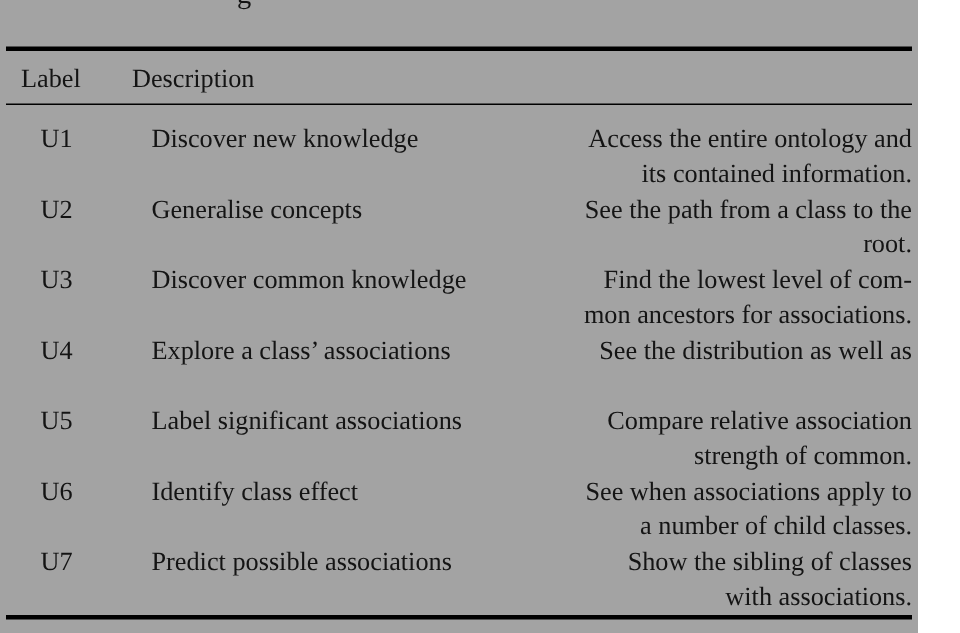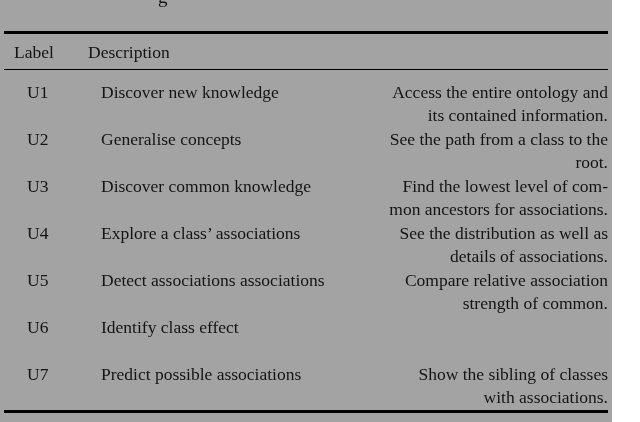--- a/index.html
+++ b/index.html
@@ -107,36 +107,39 @@
         <div>Find the lowest level of com-</div>
         <div>mon ancestors for associations.</div>
       </div>
     </div>
 
     <div class="grid3 row">
       <div class="cell label">U4</div>
       <div class="cell">Explore a class’ associations</div>
       <div class="cell need">
         <div>See the distribution as well as</div>
-        <div>details of associations.</div>
       </div>
     </div>
 
     <div class="grid3 row">
       <div class="cell label">U5</div>
-      <div class="cell">Detect associations associations</div>
+      <div class="cell">Label significant associations</div>
       <div class="cell need">
         <div>Compare relative association</div>
         <div>strength of common.</div>
       </div>
     </div>
 
     <div class="grid3 row">
       <div class="cell label">U6</div>
       <div class="cell">Identify class effect</div>
+      <div class="cell need">
+        <div>See when associations apply to</div>
+        <div>a number of child classes.</div>
+      </div>
     </div>
 
     <div class="grid3 row">
       <div class="cell label">U7</div>
       <div class="cell">Predict possible associations</div>
       <div class="cell need">
         <div>Show the sibling of classes</div>
         <div>with associations.</div>
       </div>
     </div>

